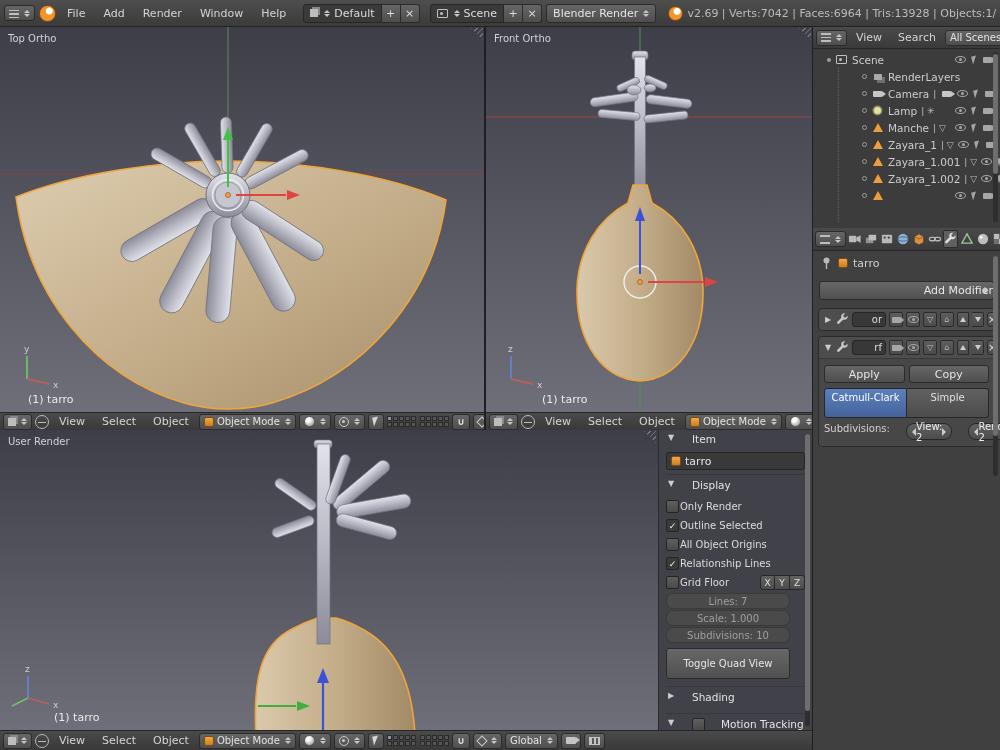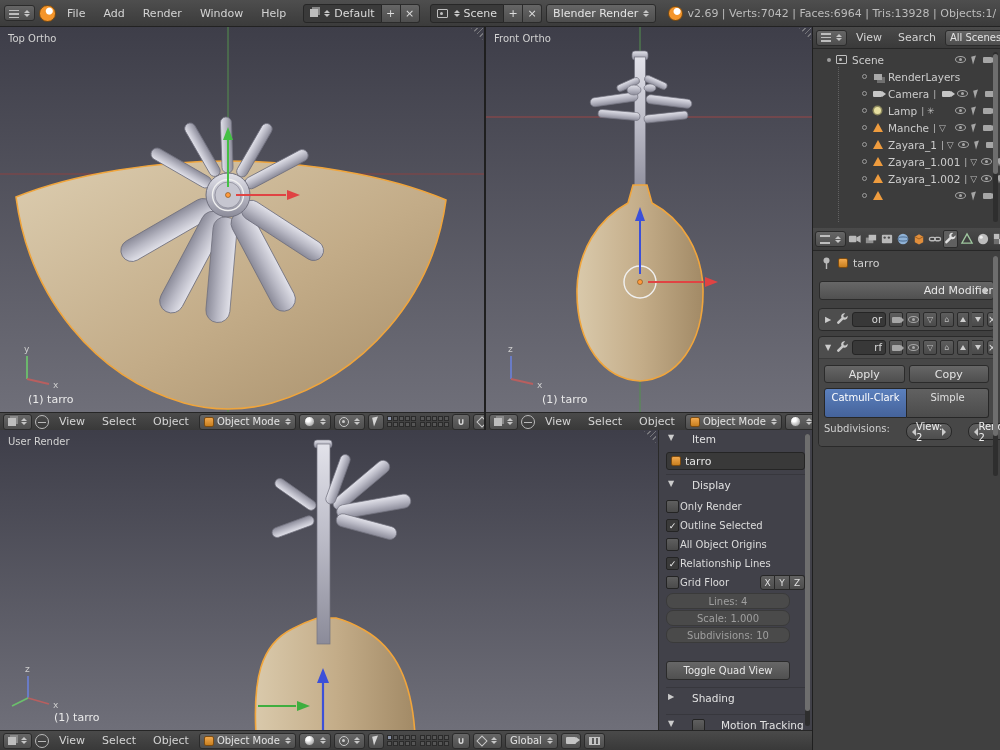--- a/index.html
+++ b/index.html
@@ -167,21 +167,21 @@
   .cubemini{width:10px;height:10px;background:linear-gradient(#f2a94e,#c87f1f);border:1px solid #7c4c12;border-radius:2px;flex:none}
   .cb-row{display:flex;align-items:center;gap:1px;height:19px;font-size:10px;color:#dcdcdc}
   .axis-btns{margin-left:auto;display:inline-flex}
   .axis-btns .ab{width:15px;height:15px;display:inline-flex;align-items:center;justify-content:center;
                  background:linear-gradient(#616161,#4c4c4c);border:1px solid #272727;font-size:9px;color:#e0e0e0}
   .axis-btns .ab:first-child{border-radius:3px 0 0 3px}
   .axis-btns .ab:last-child{border-radius:0 3px 3px 0}
   .axis-btns .ab + .ab{border-left:none}
   .dis-field{width:124px;height:16px;background:#4a4a4a;border:1px solid #3a3a3a;border-radius:7px;
              display:flex;align-items:center;justify-content:center;color:#9f9f9f;font-size:10px;margin:1px 0}
-  .quadbtn{width:124px;height:19px;margin-top:18px;display:flex;align-items:center;justify-content:center;
+  .quadbtn{width:124px;height:31px;margin-top:5px;display:flex;align-items:center;justify-content:center;
            background:linear-gradient(#676767,#505050);border:1px solid #2b2b2b;border-radius:3px;color:#e6e6e6;font-size:10px}
   .sep{border-top:1px solid #37373d;margin:4px 0}
 
   
   .glyph-list{width:10px;height:9px;background:repeating-linear-gradient(0deg,#bdbdbd 0 1.5px,transparent 1.5px 3.5px);flex:none}
   .glyph-cube{width:8px;height:8px;background:#bdbdbd;box-shadow:2px -2px 0 #888;flex:none}
   .glyph-sliders{width:10px;height:9px;border-top:2px solid #bdbdbd;border-bottom:2px solid #bdbdbd;flex:none}
 </style>
 </head>
 <body>
@@ -517,21 +517,21 @@
         </div>
       <div class="cb-row">
         <span class="cb"></span>
           <span>Grid Floor</span>
         <span class="axis-btns">
           <span class="ab">X</span>
           <span class="ab">Y</span>
           <span class="ab">Z</span>
         </span>
       </div>
-      <div class="dis-field">Lines: 4</div>
+      <div class="dis-field">Lines: 7</div>
       <div class="dis-field">Scale: 1.000</div>
       <div class="dis-field">Subdivisions: 10</div>
       <div class="quadbtn">Toggle Quad View</div>
       <div class="sep" style="margin-top:7px"></div>
       <div class="panel-h">
           <span class="tri tri-closed"></span>
           <span>Shading</span>
         </div>
       <div class="sep"></div>
       <div class="panel-h">

